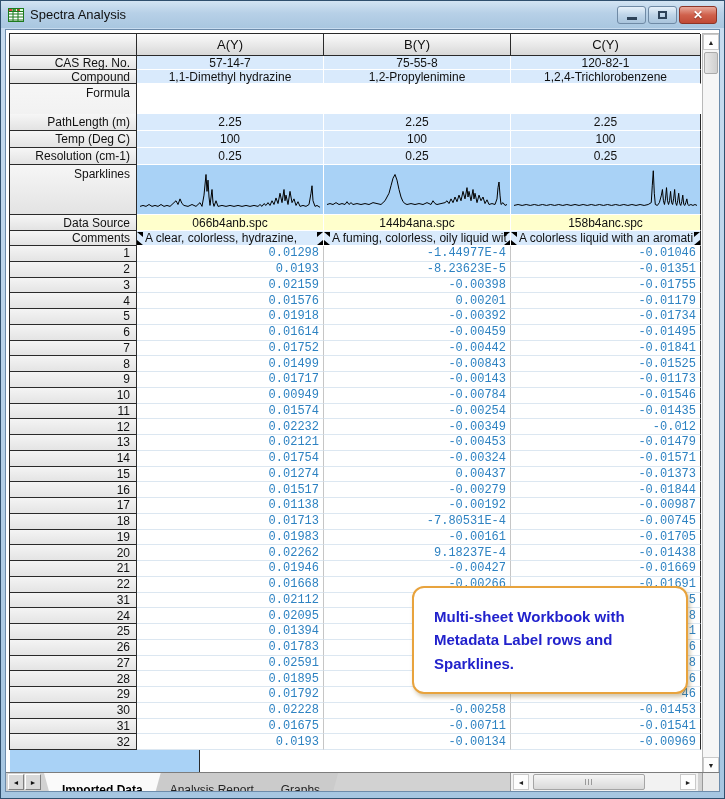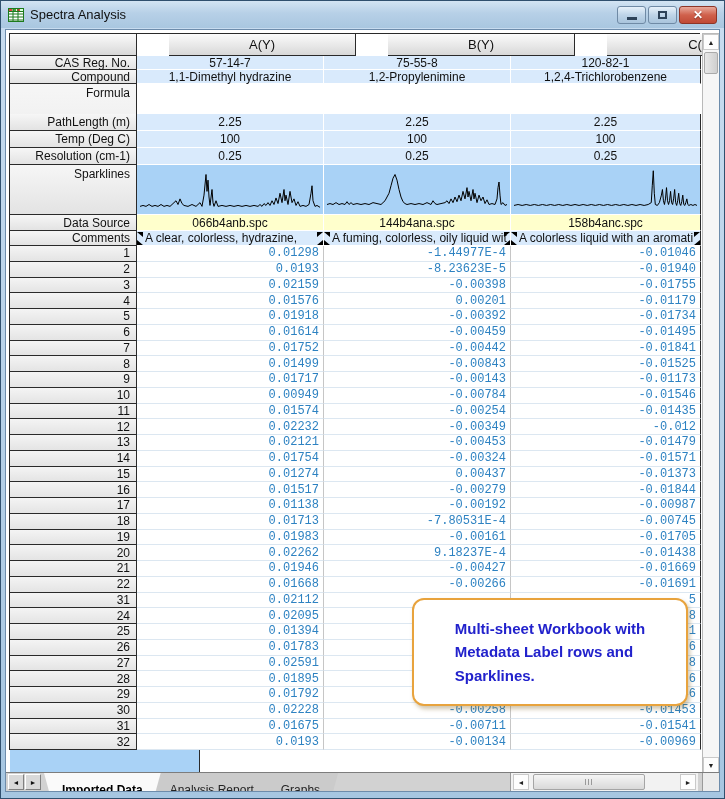--- a/index.html
+++ b/index.html
@@ -32,21 +32,21 @@
   .tbl { position:absolute; left:3px; top:3px; width:691px;
     border-top:1px solid #2a2a2a; border-left:1px solid #2a2a2a; }
   .trow { display:flex; width:100%; }
 
   
   .rh   { width:127px; flex:0 0 127px; }
   .cA, .cB { width:187px; flex:0 0 187px; }
   .cC   { width:190px; flex:0 0 190px; }
 
   
-  .thead { height:22px;gap:32px; }
+  .thead { height:22px; }
   .thead .cell { background:linear-gradient(#fbfbfb,#d8d8d8);
     border-right:1px solid #2a2a2a; border-bottom:1px solid #2a2a2a;
     display:flex; align-items:center; justify-content:center;
     font-size:13px; color:#111; }
 
   
   .lab { background:linear-gradient(#f6f6f6,#e3e3e3);
     border-right:1px solid #2a2a2a; border-bottom:1px solid #2a2a2a;
     display:flex; align-items:center; justify-content:flex-end;
     padding-right:6px; font-size:12px; color:#111; }
@@ -81,24 +81,24 @@
     border-right:1px solid #2a2a2a; border-bottom:1px solid #2a2a2a;
     display:flex; align-items:center; justify-content:flex-end; padding-right:6px;
     font-size:12px; color:#111; }
   .dcell { border-right:1px solid #c6c6c6; border-bottom:1px solid #dce7f1;
     display:flex; align-items:center; justify-content:flex-end; padding-right:4px;
     font-family:"Liberation Mono","DejaVu Sans Mono",monospace; font-size:12px;
     color:var(--num-color); overflow:hidden; white-space:nowrap; background:#fff; }
   .dcell.cC { border-right:1px solid #2a2a2a;font-family:Liberation Mono, monospace; }
 
   
-  .callout { position:absolute; left:406px; top:568px; width:276px; height:108px;
+  .callout { position:absolute; left:406px; top:556px; width:276px; height:108px;
     background:#fff; border:2px solid var(--callout-border); border-radius:12px;
     box-shadow:2px 3px 4px rgba(120,90,20,.35);
-    padding:8px 13px; display:flex; align-items:center;justify-content:center; }
+    padding:8px 20px; display:flex; align-items:center; }
   .callout-text { font-size:15px; font-weight:bold; color:var(--callout-text);
     line-height:1.55; white-space:pre-line; }
 
   
   .vscroll { position:absolute; left:696px; top:3px; width:18px; height:741px;
     background:#f6f6f6; border:1px solid #b9b9b9; }
   .sbtn { position:absolute; left:0; right:0; height:16px; background:#fdfdfd;
     display:flex; align-items:center; justify-content:center;
     font-size:7px; color:#222; border:1px solid #c9c9c9; }
   .sbtn.up { top:0; } .sbtn.down { bottom:0; }
@@ -276,21 +276,21 @@
     <div class="rh">1</div>
     <div class="dcell cA">0.01298</div>
     <div class="dcell cB">-1.44977E-4</div>
     <div class="dcell cC">-0.01046</div>
   </div>
 
   <div class="trow drow">
     <div class="rh">2</div>
     <div class="dcell cA">0.0193</div>
     <div class="dcell cB">-8.23623E-5</div>
-    <div class="dcell cC">-0.01940</div>
+    <div class="dcell cC">-0.01351</div>
   </div>
 
   <div class="trow drow">
     <div class="rh">3</div>
     <div class="dcell cA">0.02159</div>
     <div class="dcell cB">-0.00398</div>
     <div class="dcell cC">-0.01755</div>
   </div>
 
   <div class="trow drow">

